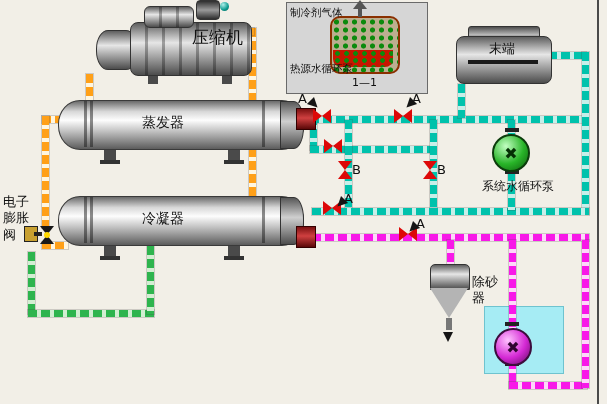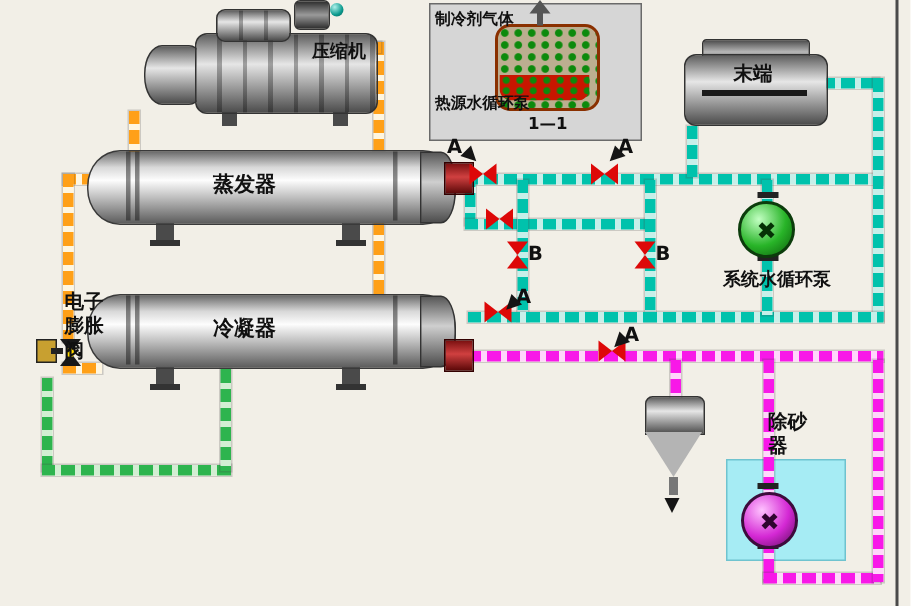--- a/index.html
+++ b/index.html
@@ -38,22 +38,22 @@
     background:linear-gradient(180deg,#585858,#cfcfcf 42%,#4e4e4e);}
   .nozzle{position:absolute;width:18px;height:20px;z-index:4;border:1px solid #300;
     background:linear-gradient(180deg,#7a1010,#d04040 45%,#5a0808);}
   .leg{position:absolute;width:12px;height:12px;background:#4a4a4a;z-index:1;}
   .foot{position:absolute;width:20px;height:4px;background:#333;z-index:1;}
   .metal{position:absolute;border:1px solid #333;z-index:3;
     background:linear-gradient(180deg,#5e5e5e,#e6e6e6 38%,#8a8a8a 75%,#4c4c4c);}
   .striped{background-image:repeating-linear-gradient(90deg,rgba(10,10,10,0) 0 14px,rgba(10,10,10,.32) 14px 17px),
     linear-gradient(180deg,#5e5e5e,#e6e6e6 38%,#8a8a8a 75%,#4c4c4c);}
 
-  .tlabel{position:absolute;font-weight:bold;color:#101010;z-index:6;white-space:nowrap;}
-  .wrap{white-space:normal;line-height:1.25;margin-left:40px;}
+  .tlabel{position:absolute;font-weight:normal;color:#101010;z-index:6;white-space:nowrap;}
+  .wrap{white-space:normal;line-height:1.25;}
 
   .pump{position:absolute;width:34px;height:34px;border-radius:50%;z-index:5;
     display:flex;align-items:center;justify-content:center;font-weight:bold;font-size:16px;}
   .pump.green{background:radial-gradient(circle at 35% 30%,#c2ffc2,var(--pump-green,#28b428) 55%,#0c5c0c);
     border:2px solid #0c3c0c;color:#053005;}
   .pump.magenta{background:radial-gradient(circle at 35% 30%,#ffc2ff,var(--pump-magenta,#d428d4) 55%,#5c0c5c);
     border:2px solid #3c0c3c;color:#300530;}
   .flange{position:absolute;width:14px;height:4px;background:#222;z-index:4;}
 
   .ptr{position:absolute;width:0;height:0;z-index:6;
@@ -113,21 +113,21 @@
   <div class="ph mg" style="left:509px;top:382px;width:78px"></div>
   <div class="pv mg" style="left:582px;top:240px;height:148px"></div>
 
   <div class="metal" style="left:96px;top:30px;width:40px;height:38px;border-radius:12px/19px"></div>
   <div class="metal striped" style="left:130px;top:22px;width:120px;height:52px;border-radius:8px"></div>
   <div class="metal striped" style="left:144px;top:6px;width:48px;height:20px;border-radius:6px"></div>
   <div class="metal" style="left:196px;top:0px;width:22px;height:18px;border-radius:4px;background:linear-gradient(180deg,#2e2e2e,#9a9a9a 50%,#2e2e2e)"></div>
   <div class="ball" style="left:220px;top:2px"></div>
   <div class="leg" style="left:148px;top:74px;width:10px;height:10px"></div>
   <div class="leg" style="left:222px;top:74px;width:10px;height:10px"></div>
-  <div class="tlabel" style="left:208px;top:26px;font-size:12px">压缩机</div>
+  <div class="tlabel" style="left:192px;top:26px;font-size:17px">压缩机</div>
 
   <div class="tank" style="left:58px;top:100px;width:244px"></div>
   <div class="ring" style="left:84px;top:101px;height:46px"></div>
   <div class="ring" style="left:90px;top:101px;height:46px"></div>
   <div class="ring" style="left:262px;top:101px;height:46px"></div>
   <div class="head" style="left:280px;top:101px;height:46px"></div>
   <div class="nozzle" style="left:296px;top:108px"></div>
   <div class="leg" style="left:104px;top:148px"></div>
   <div class="leg" style="left:228px;top:148px"></div>
   <div class="foot" style="left:100px;top:160px"></div>

